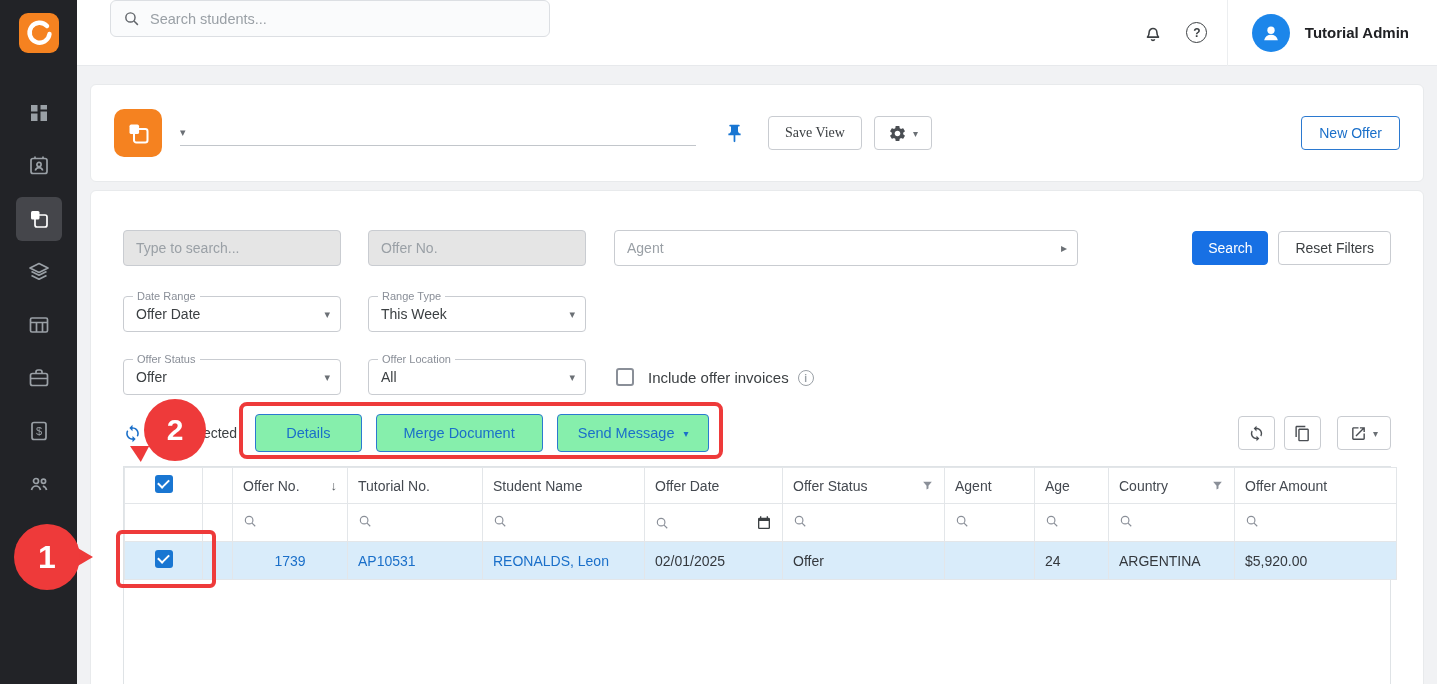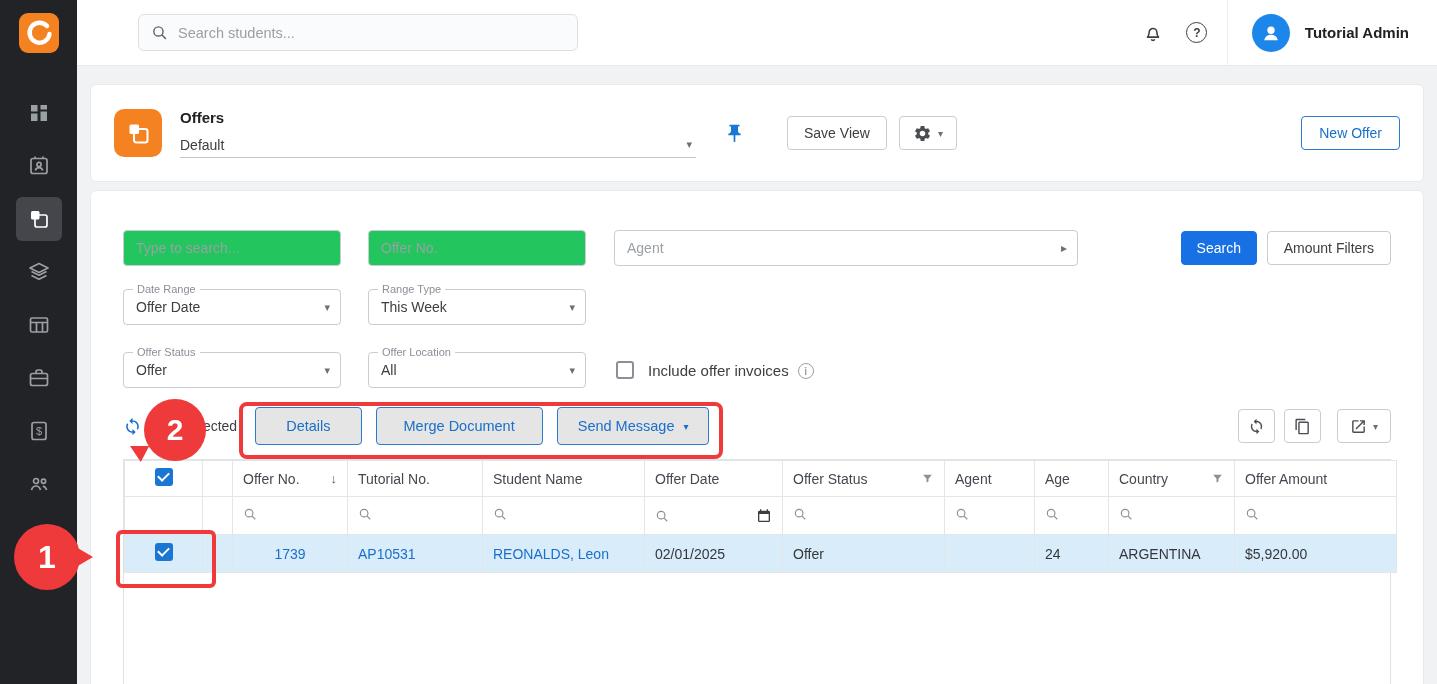--- a/index.html
+++ b/index.html
@@ -10,21 +10,21 @@
   
   .sidebar { position:absolute; left:0; top:0; width:77px; height:100%; background:#222327; z-index:10; }
   .logo-wrap { height:66px; display:flex; align-items:center; justify-content:center; }
   .side-nav { display:flex; flex-direction:column; align-items:center; padding-top:20px; }
   .side-item { width:77px; height:53px; display:flex; align-items:center; justify-content:center; color:#9aa0a6; cursor:pointer; }
   .side-item svg { width:24px; height:24px; }
   .side-item.active { color:#fff; }
   .side-item.active .active-pad { background:#45464b; border-radius:6px; width:46px; height:44px; display:flex; align-items:center; justify-content:center; }
 
   
-  .topbar { position:absolute; left:77px; top:0; right:0; height:66px; background:#fff; border-bottom:1px solid #e7e9ec; display:flex; align-items:center; z-index:5;padding-left:28px; }
+  .topbar { position:absolute; left:77px; top:0; right:0; height:66px; background:#fff; border-bottom:1px solid #e7e9ec; display:flex; z-index:5; }
   .searchbox { margin-left:33px; width:440px; height:37px; background:#fafbfc; border:1px solid #dcdfe3; border-radius:6px; display:flex; align-items:center; padding:0 12px; }
   .searchbox svg { width:17px; height:17px; color:#5f6368; flex:0 0 auto; margin-right:10px; }
   .searchbox input { border:none; outline:none; background:transparent; flex:1; font-family:inherit; font-size:14.5px; color:#3c4043; }
   .searchbox input::placeholder { color:#9aa0a6; }
   .topbar-right { margin-left:auto; display:flex; align-items:center; height:100%; }
   .tb-iconbtn { width:44px; height:44px; display:flex; align-items:center; justify-content:center; color:#3c4043; cursor:pointer; }
   .tb-iconbtn svg { width:22px; height:22px; }
   .help-circle { width:21px; height:21px; border:1.8px solid #3c4043; border-radius:50%; display:flex; align-items:center; justify-content:center; font-size:12px; font-weight:bold; color:#3c4043; }
   .tb-divider { width:1px; height:66px; background:#eceef0; margin-left:8px; }
   .avatar { width:38px; height:38px; border-radius:50%; background:#1c86ea; margin-left:24px; display:flex; align-items:center; justify-content:center; }
@@ -39,33 +39,33 @@
   .module-icon { width:48px; height:48px; border-radius:10px; background:#f58220; display:flex; align-items:center; justify-content:center; flex:0 0 auto; }
   .module-icon svg { width:27px; height:27px; color:#fff; }
   .title-block { margin-left:18px; width:516px; }
   .page-title { font-size:15px; font-weight:bold; color:#202124; margin-bottom:7px; }
   .view-select { border-bottom:1px solid #c2c6cb; height:25px; display:flex; align-items:center; cursor:pointer; }
   .view-select .vs-value { font-size:14px; color:#3c4043; flex:1; }
   .vs-caret { font-size:11px; color:#6b7075; padding-right:4px; }
   .pin-btn { margin-left:28px; cursor:pointer; display:flex; align-items:center; }
   .pin-btn svg { width:21px; height:21px; }
   .btn { display:inline-flex; align-items:center; justify-content:center; height:34px; padding:0 16px; border-radius:4px; font-size:14px; background:#fff; border:1px solid #c9ccd1; color:#3c4043; cursor:pointer; font-family:inherit; white-space:nowrap; }
-  .save-view-btn { margin-left:42px; }
+  .save-view-btn { margin-left:23px;font-family:Liberation Serif, serif; }
   .gear-btn { margin-left:12px; width:58px; padding:0; gap:6px; color:#4a4e53; }
   .gear-btn svg { width:19px; height:19px; }
   .caret-glyph { font-size:10px; color:#6b7075; }
   .new-offer-btn { margin-left:auto; border:1px solid #2b79d0; color:#1a6fc9; padding:0 17px; }
 
   .filters-card { margin:0 13px; height:506px; padding:0 32px; border-radius:6px 6px 0 0; position:relative; }
 
   .frow { display:flex; align-items:center; }
   .row1 { margin-top:39px; }
-  .row2 { margin-top:23px;align-items:flex-end; }
+  .row2 { margin-top:30px;align-items:flex-end; }
   .row3 { margin-top:27px; }
-  .text-input { width:218px; height:36px; border:1px solid #c9ccd1; border-radius:4px; font-family:inherit; font-size:14px; color:#3c4043; padding:0 12px; outline:none; background:#22c55e; }
+  .text-input { width:218px; height:36px; border:1px solid #c9ccd1; border-radius:4px; font-family:inherit; font-size:14px; color:#3c4043; padding:0 12px; outline:none; background:#e5e5e5; }
   .text-input::placeholder { color:#9aa0a6; }
   .gap27 { margin-left:27px; }
   .gap28 { margin-left:28px; }
   .agent-field { width:464px; height:36px; border:1px solid #c9ccd1; border-radius:4px; display:flex; align-items:center; background:#fff; }
   .agent-field input { flex:1; border:none; outline:none; background:transparent; font-family:inherit; font-size:14px; color:#3c4043; padding:0 12px; }
   .agent-field input::placeholder { color:#9aa0a6; }
   .agent-caret { padding-right:10px; color:#6b7075; font-size:12px; }
   .search-btn { margin-left:auto; background:#1770e4; border:1px solid #1770e4; color:#fff; width:76px; }
   .reset-btn { margin-left:10px; }
 
@@ -80,21 +80,21 @@
   .cb { width:18px; height:18px; border-radius:3px; display:inline-block; position:relative; flex:0 0 auto; }
   .cb.checked { background:#1976d2; }
   .cb.checked::after { content:""; position:absolute; left:3.5px; top:4px; width:9px; height:5px; border-left:2px solid #fff; border-bottom:2px solid #fff; transform:rotate(-45deg); }
   .cb.empty { border:2px solid #8a8f98; background:#fff; }
   .include-label { margin-left:14px; font-size:15px; color:#3c4043; }
   .info-circle { margin-left:9px; width:16px; height:16px; border:1.5px solid #9aa0a6; border-radius:50%; display:inline-flex; align-items:center; justify-content:center; font-size:10px; color:#9aa0a6; font-weight:bold; }
 
   .actions-row { margin-top:19px; height:38px; }
   .sel-icon { width:19px; height:19px; color:#1a6fc9; }
   .sel-text { margin-left:29px; font-size:14px; font-weight:500; color:#3c4043; white-space:nowrap; }
-  .blue-btn { height:38px; border:1px solid #2b79d0; color:#1a6fc9; background:#e5e5e5; border-radius:4px; font-size:14.5px; display:inline-flex; align-items:center; justify-content:center; cursor:pointer; font-family:inherit; white-space:nowrap; }
+  .blue-btn { height:38px; border:1px solid #2b79d0; color:#1a6fc9; background:#86efac; border-radius:4px; font-size:14.5px; display:inline-flex; align-items:center; justify-content:center; cursor:pointer; font-family:inherit; white-space:nowrap; }
   .details-btn { margin-left:18px; padding:0 30px; }
   .merge-btn { margin-left:14px; padding:0 27px; }
   .send-btn { margin-left:14px; padding:0 20px; gap:9px; }
   .blue-caret { font-size:10px; color:#1a6fc9; }
   .icon-btn { width:37px; height:34px; border:1px solid #c9ccd1; border-radius:4px; background:#fff; display:inline-flex; align-items:center; justify-content:center; color:#4a4e53; cursor:pointer; }
   .icon-btn svg { width:17px; height:17px; }
   .icon-btn.refresh { margin-left:auto; }
   .icon-btn.copy { margin-left:9px; }
   .icon-btn.export { margin-left:16px; width:54px; gap:6px; }
 
@@ -228,23 +228,21 @@
   <main class="main">
 
     <section class="card header-card">
       <div class="module-icon">
         <svg viewBox="0 0 24 24" fill="none" stroke="currentColor" stroke-width="1.8">
             <rect x="8" y="8" width="12" height="12" rx="2"></rect>
             <rect x="4" y="4" width="8.5" height="8.5" rx="1.5" fill="currentColor" stroke="none"></rect>
           </svg>
       </div>
       <div class="title-block">
-        <div class="page-title">Offers</div>
         <div class="view-select">
-          <span class="vs-value">Default</span>
           <span class="vs-caret">▾</span>
         </div>
       </div>
       <div class="pin-btn">
         <svg viewBox="0 0 24 24" fill="#1976d2">
             <path d="M16 9V4h1c.55 0 1-.45 1-1s-.45-1-1-1H7c-.55 0-1 .45-1 1s.45 1 1 1h1v5c0 1.66-1.34 3-3 3v2h5.97v7l1 1 1-1v-7H19v-2c-1.66 0-3-1.34-3-3z"></path>
           </svg>
       </div>
       <button class="btn save-view-btn">Save View</button>
       <button class="btn gear-btn">
@@ -259,21 +257,21 @@
     <section class="card filters-card">
 
       <div class="frow row1">
         <input class="text-input" placeholder="Type to search..." style="">
         <input class="text-input gap27" placeholder="Offer No." style="">
         <div class="agent-field gap28">
           <input placeholder="Agent" style="">
           <span class="agent-caret">▸</span>
         </div>
         <button class="btn search-btn">Search</button>
-        <button class="btn reset-btn">Amount Filters</button>
+        <button class="btn reset-btn">Reset Filters</button>
       </div>
 
       <div class="frow row2">
         <div class="ffield">
           <span class="flabel">Date Range</span>
           <div class="fvalue">Offer Date</div>
           <span class="caret">▾</span>
         </div>
         <div class="ffield gap27">
           <span class="flabel">Range Type</span>

